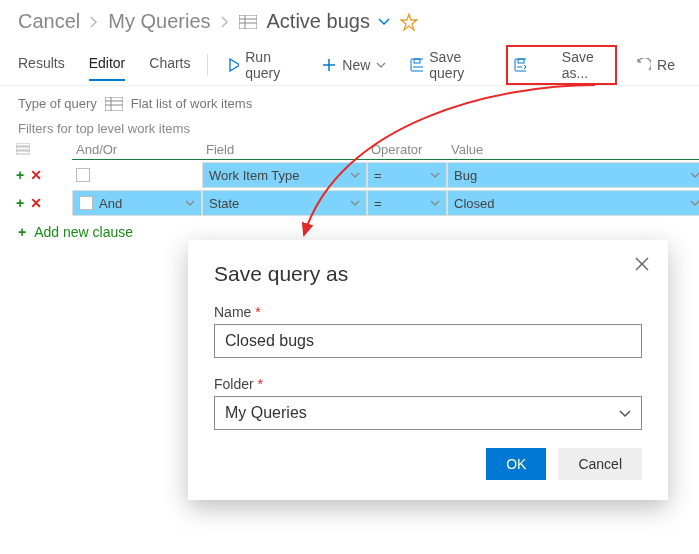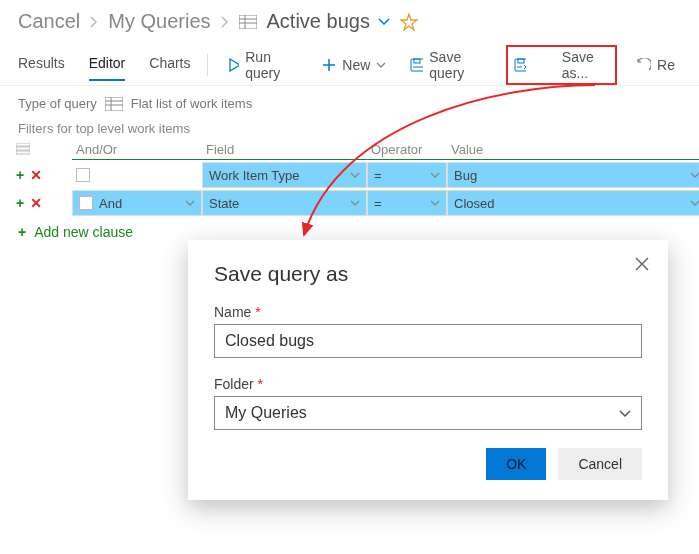--- a/index.html
+++ b/index.html
@@ -78,21 +78,21 @@
     padding: 22px 26px 20px 26px;
   }
   .dialog h2 { font-size: 21px; font-weight: 400; color:#333; margin-bottom: 18px;}
   .dialog .close { position:absolute; top:16px; right:18px; }
   .fld-label { font-size:14px; color:#444; margin-bottom:4px; }
   .fld-label .req { color:#d22; }
   .fld-input { width:100%; border:1px solid #888; height:34px; padding:0 10px; font-size:16px; color:#333; display:flex; align-items:center; justify-content:space-between;}
   .fld-group { margin-bottom: 18px; }
   .dlg-buttons { display:flex; justify-content:flex-end; gap:12px; margin-top: 10px;}
   .btn { height:32px; padding:0 20px; display:flex; align-items:center; justify-content:center; font-size:14px;}
-  .btn-primary { background:#0078d4; color:#0f172a; }
+  .btn-primary { background:#0078d4; color:#fef9c3; }
   .btn-secondary { background:#eee; color:#333; }
   
   .annot { position:absolute; left:280px; top:80px; width:340px; height:170px; pointer-events:none;}
 </style>
 </head>
 <body>
 
 <div class="breadcrumb">
   <span class="crumb">Cancel</span>
   <span class="sep">

